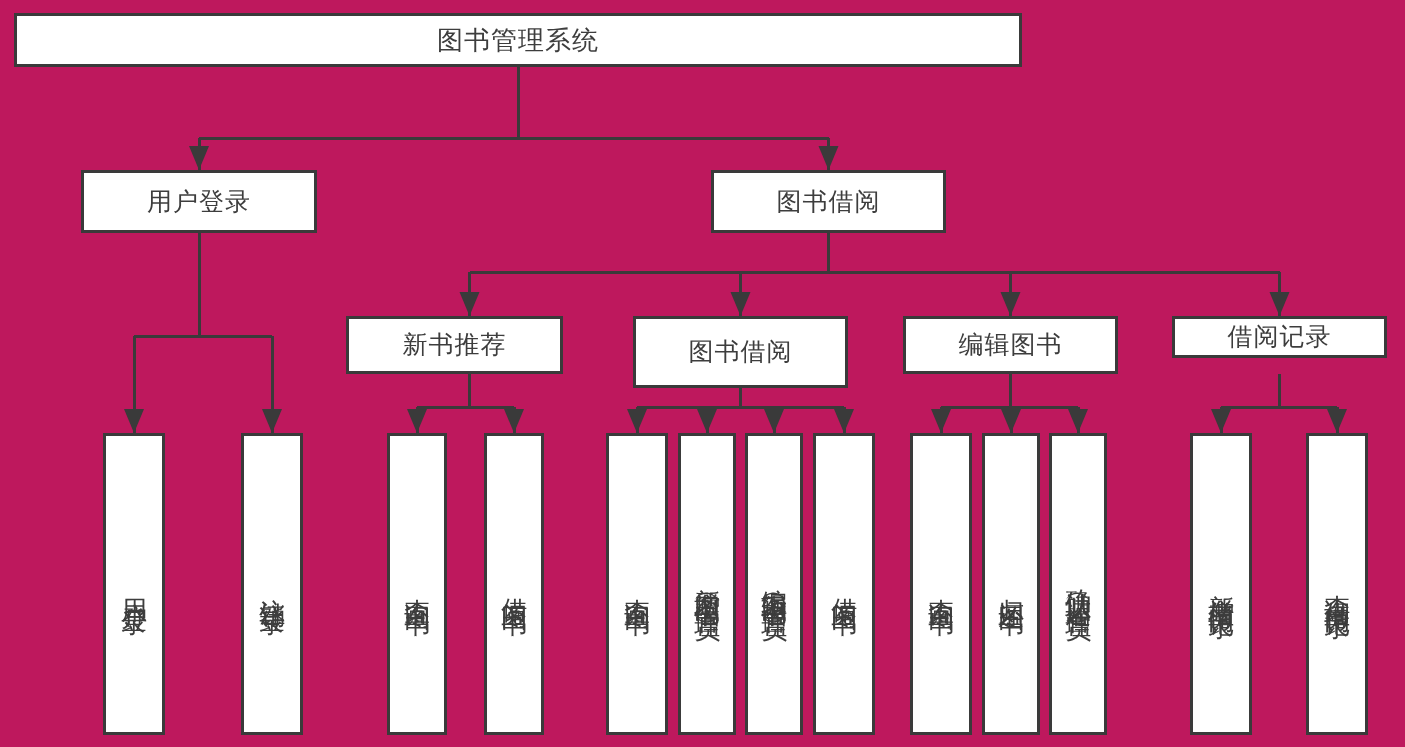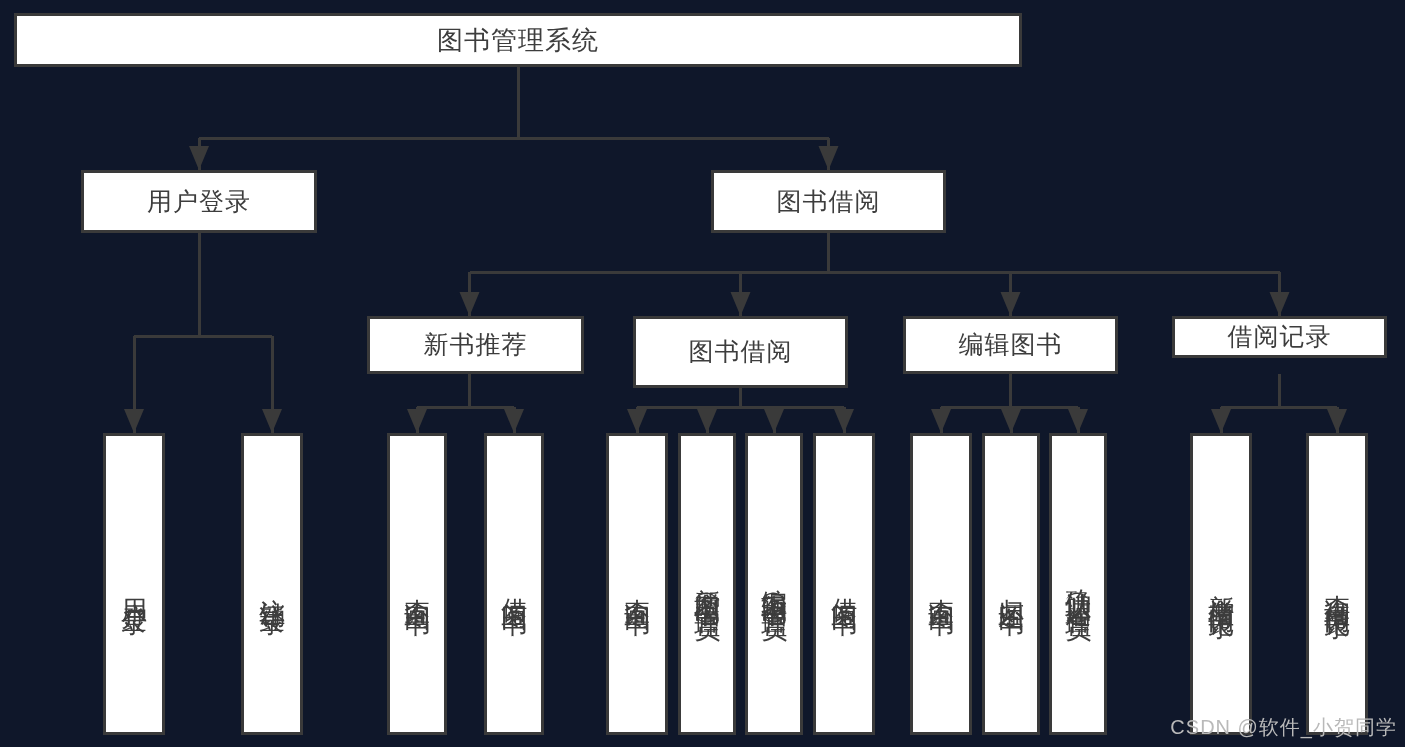--- a/index.html
+++ b/index.html
@@ -7,21 +7,21 @@
     padding: 0;
     background: #ffffff;
   }
   body {
     font-family: "Liberation Sans", "DejaVu Sans", sans-serif;
   }
   #canvas {
     position: relative;
     width: 1405px;
     height: 747px;
-    background: #0f172a;
+    background: #be185d;
     overflow: hidden;
   }
   #edges {
     position: absolute;
     left: 0;
     top: 0;
     width: 1405px;
     height: 747px;
     pointer-events: none;
   }
@@ -125,21 +125,21 @@
   <div id="nodes">
       <div class="node horiz root" style="left: 14px; top: 13px; width: 1008px; height: 54px;">
         <span>图书管理系统</span>
       </div>
       <div class="node horiz" style="left: 81px; top: 170px; width: 236px; height: 63px;">
         <span>用户登录</span>
       </div>
       <div class="node horiz" style="left: 711px; top: 170px; width: 235px; height: 63px;">
         <span>图书借阅</span>
       </div>
-      <div class="node horiz" style="left: 367px; top: 316px; width: 217px; height: 58px;">
+      <div class="node horiz" style="left: 346px; top: 316px; width: 217px; height: 58px;">
         <span>新书推荐</span>
       </div>
       <div class="node horiz" style="left: 633px; top: 316px; width: 215px; height: 72px;">
         <span>图书借阅</span>
       </div>
       <div class="node horiz" style="left: 903px; top: 316px; width: 215px; height: 58px;">
         <span>编辑图书</span>
       </div>
       <div class="node horiz" style="left: 1172px; top: 316px; width: 215px; height: 42px;">
         <span>借阅记录</span>
@@ -177,14 +177,13 @@
       <div class="node vert" style="left: 1049px; top: 433px; width: 58px; height: 302px;">
         <span>确认归还（管理员）</span>
       </div>
       <div class="node vert" style="left: 1190px; top: 433px; width: 62px; height: 302px;">
         <span>新增借阅记录</span>
       </div>
       <div class="node vert" style="left: 1306px; top: 433px; width: 62px; height: 302px;">
         <span>查询借阅记录</span>
       </div>
     </div>
-  <div id="watermark">CSDN @软件_小贺同学</div>
 </div>
 
 </body></html>

